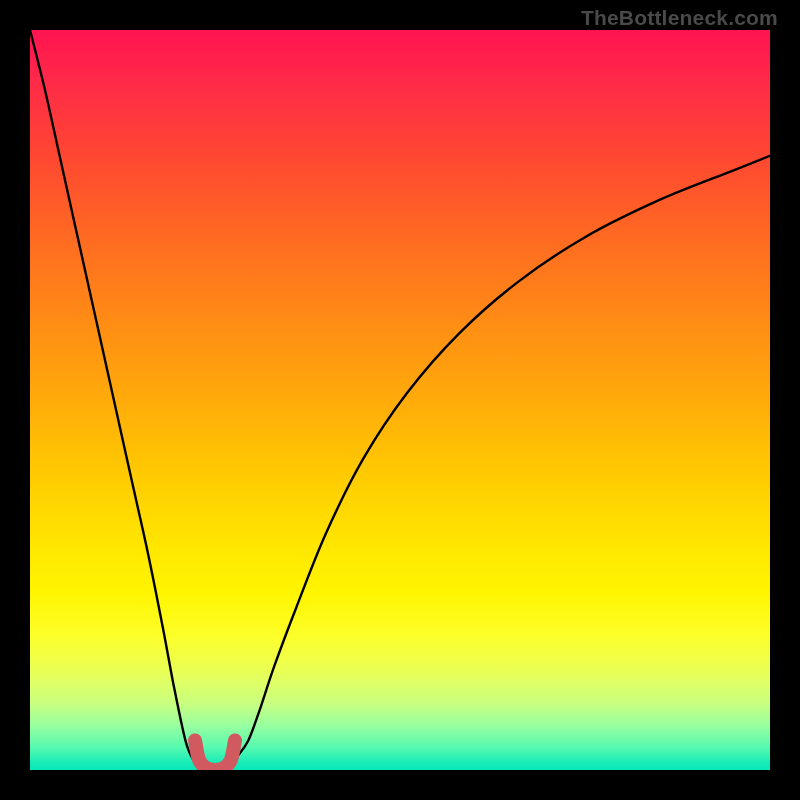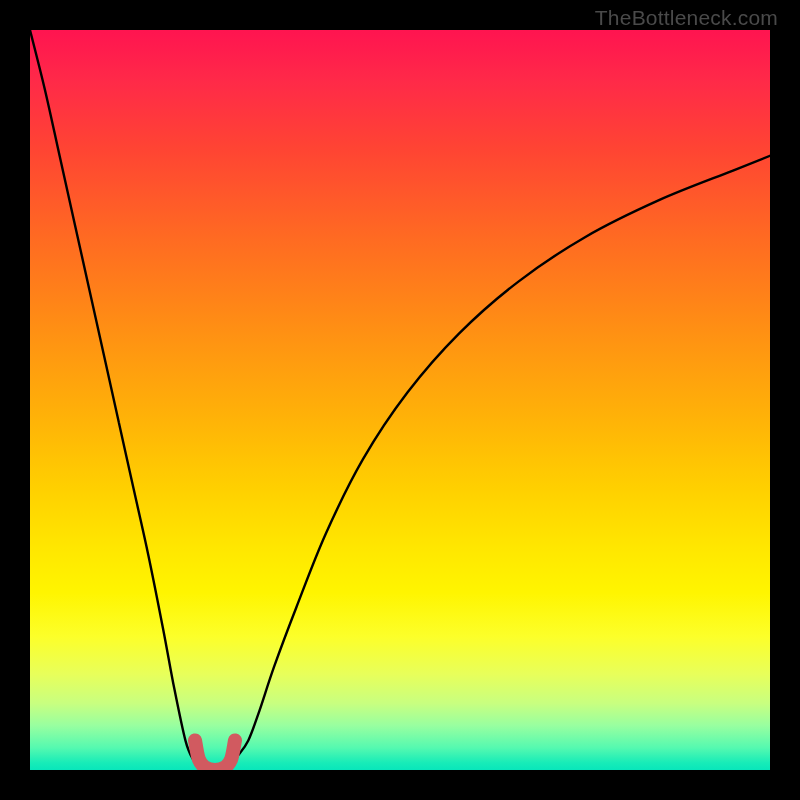--- a/index.html
+++ b/index.html
@@ -40,21 +40,21 @@
       #18ecb8 99%,
       #08e6bb 100%);
   }
   .watermark {
     position: absolute;
     top: 6px;
     right: 22px;
     color: #4a4a4a;
     font-size: 21px;
     letter-spacing: 0.2px;
-    font-weight: 400;
+    font-weight: 700;
     user-select: none;
   }
   svg.curves {
     position: absolute;
     inset: 0;
   }
 </style>
 </head>
 <body>
 

